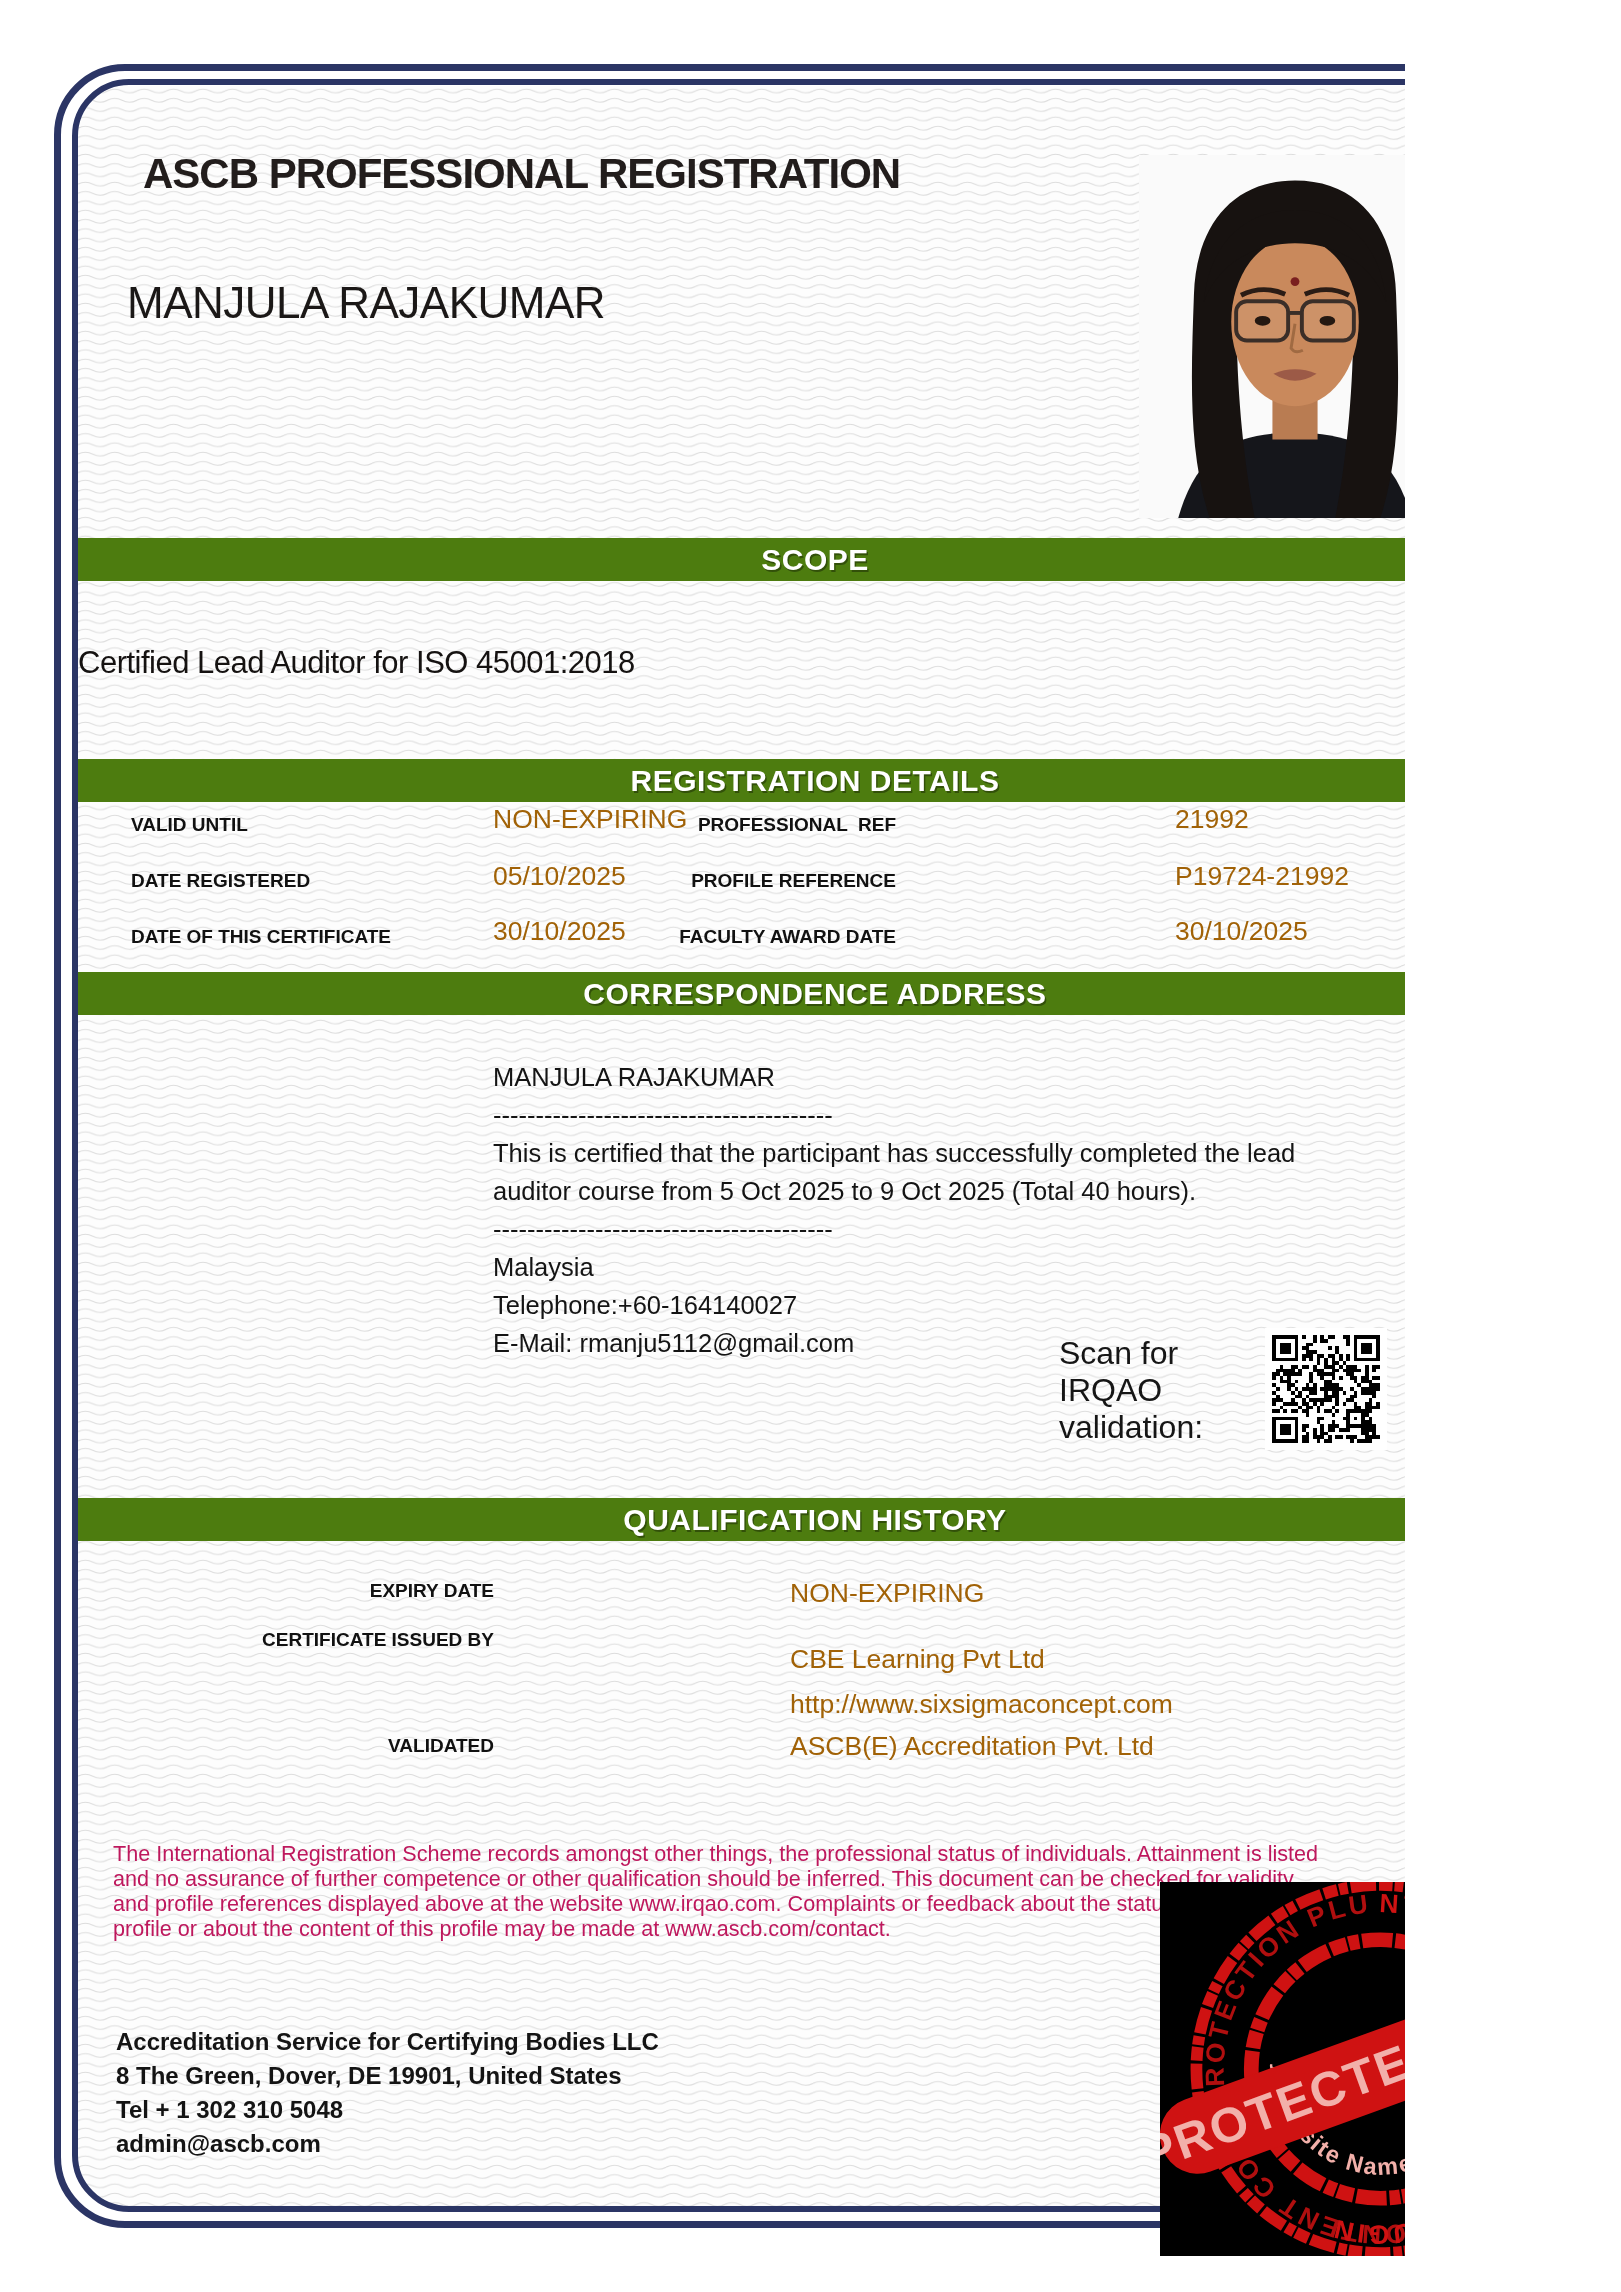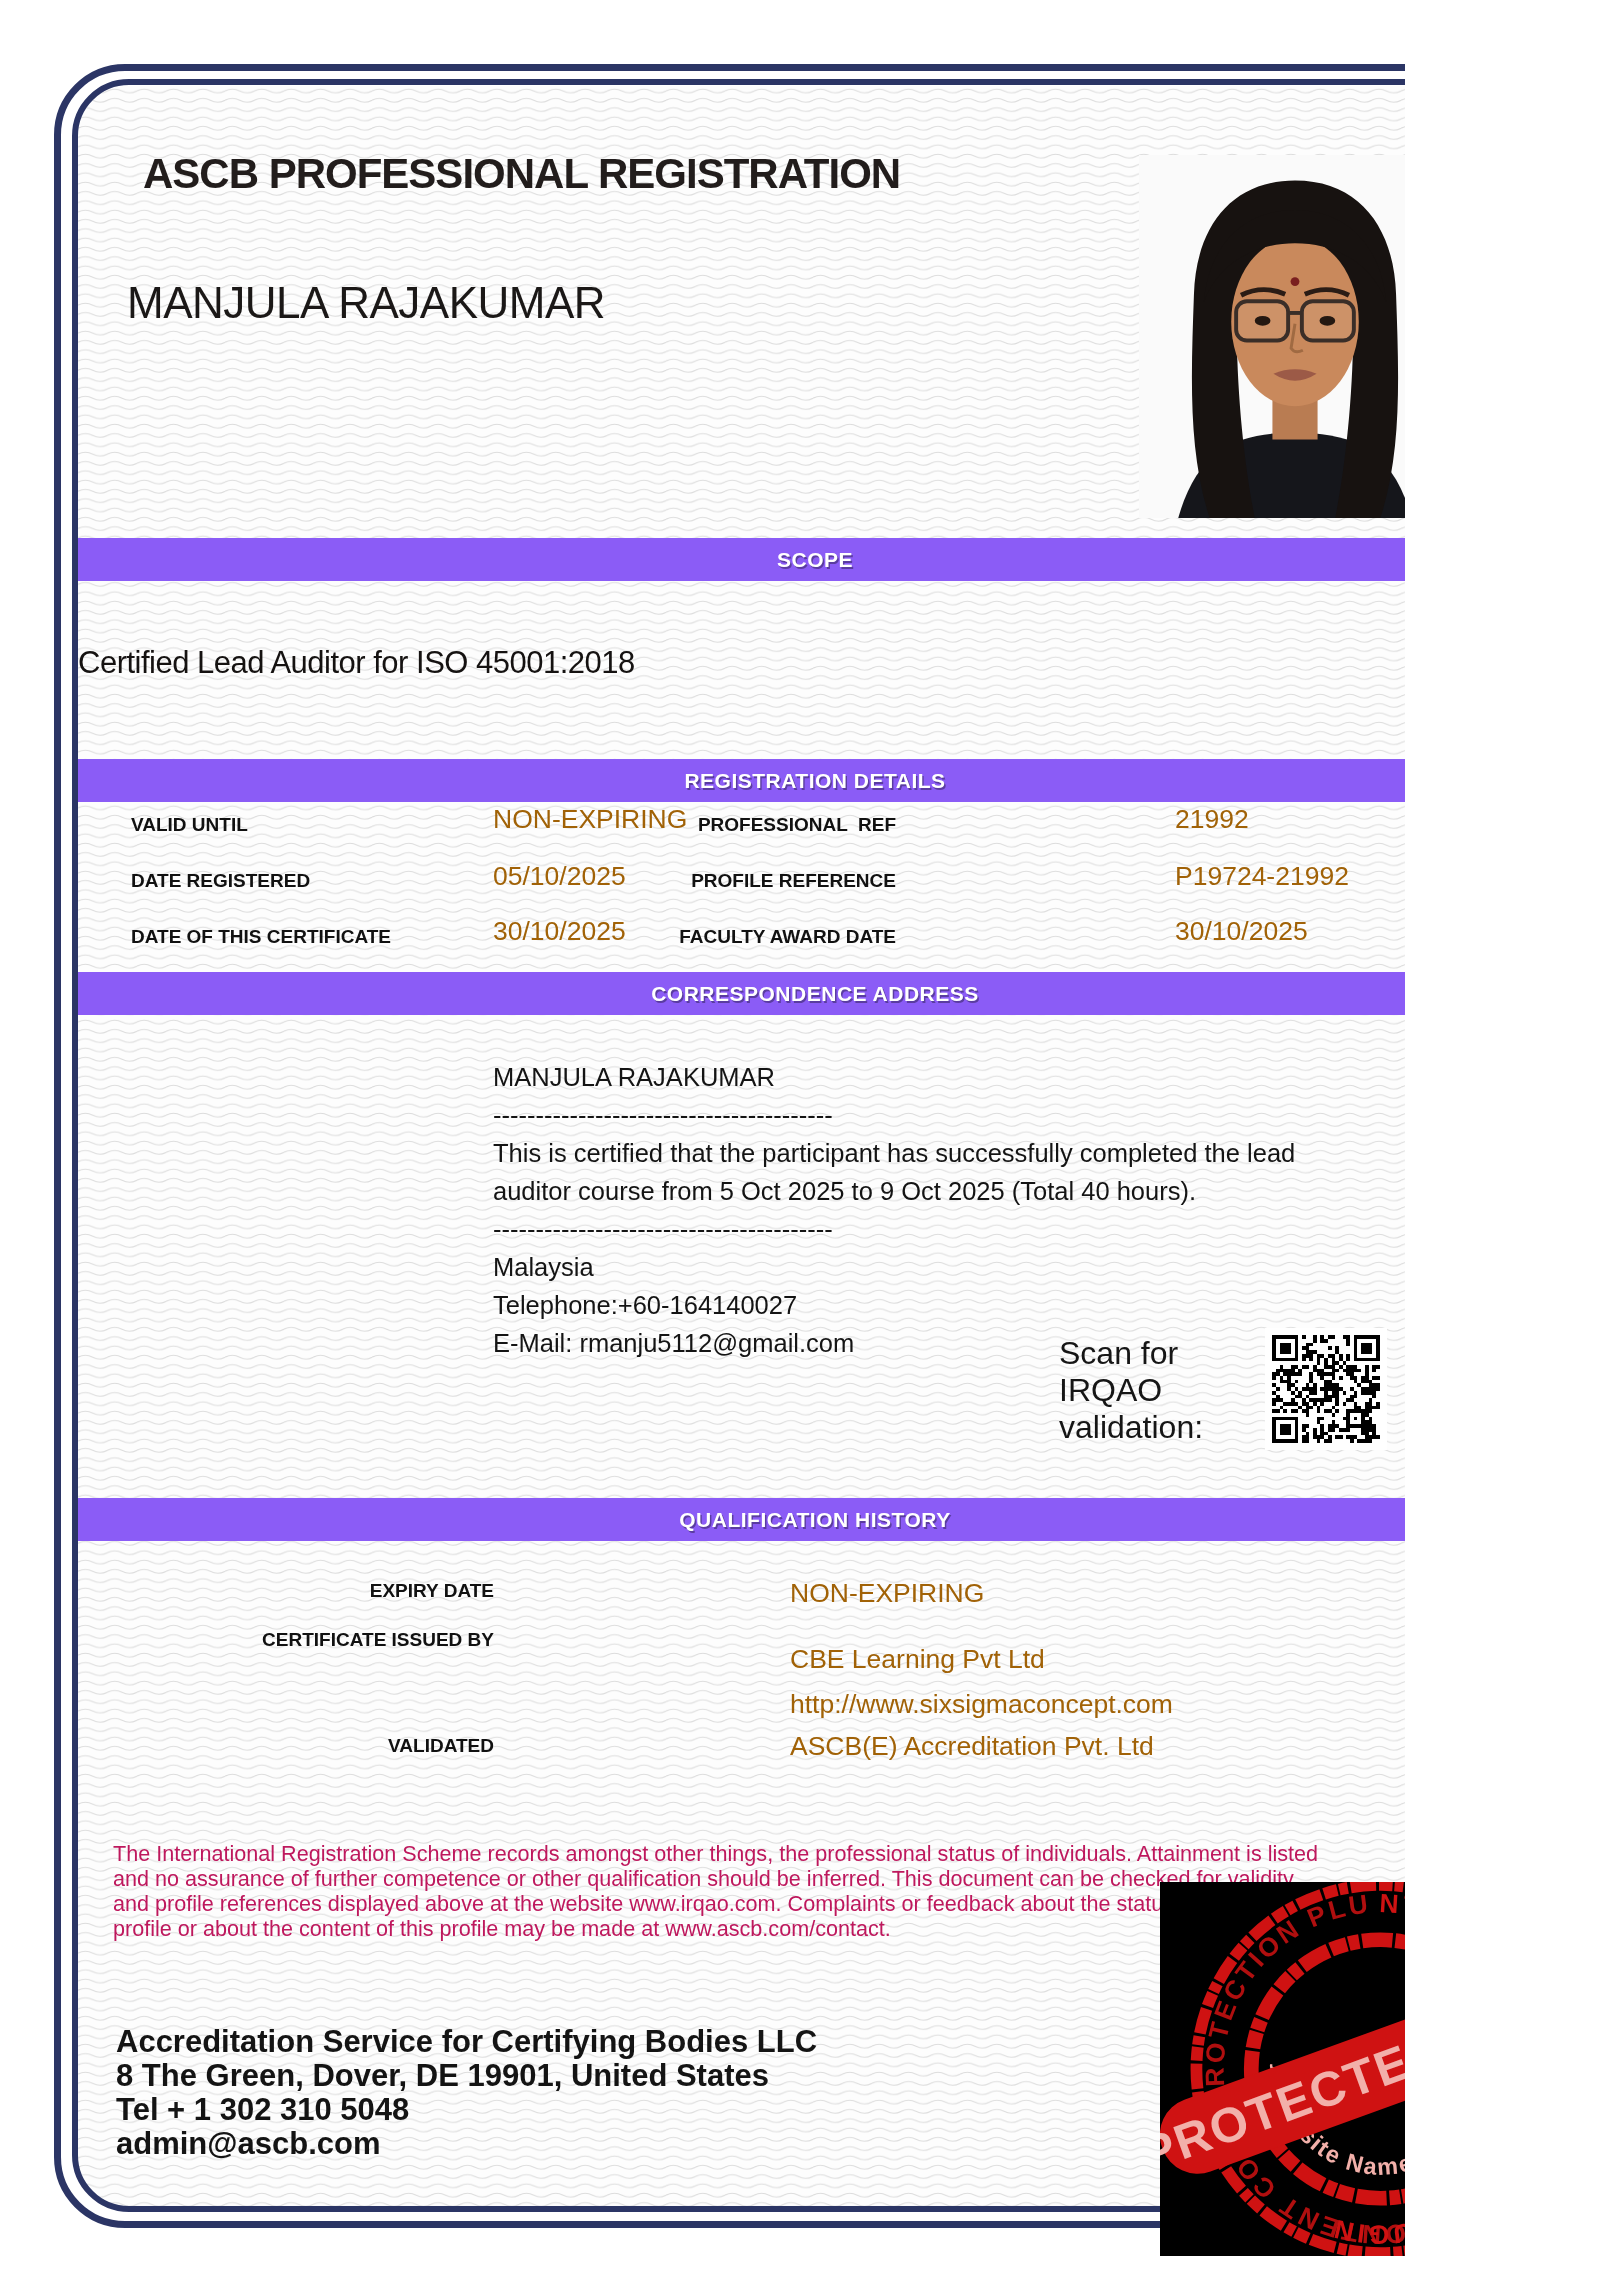--- a/index.html
+++ b/index.html
@@ -8,42 +8,42 @@
   .abs{position:absolute;}
   
   #frame-outer{left:54px;top:64px;width:1507px;height:2150px;border:7.8px solid #2b3565;border-radius:71px;}
   #frame-inner{left:72px;top:79px;width:1474px;height:2121px;border:6.9px solid #2b3565;border-radius:57px;}
   #texture{left:78px;top:86px;width:1474px;height:2121px;border-radius:49px;overflow:hidden;}
   
   #title{left:143px;top:150px;font-size:42px;font-weight:bold;letter-spacing:-1px;color:#221d1c;}
   #name{left:127px;top:278px;font-size:44px;letter-spacing:-0.5px;color:#1b1817;}
   #photo{left:1139px;top:155px;width:312px;height:363px;}
   
-  .band{left:78px;width:1474px;height:43px;background:#8b5cf6;color:#ffffff;
-        font-size:21px;font-weight:bold;text-align:center;line-height:43px;
+  .band{left:78px;width:1474px;height:43px;background:#4d7c0f;color:#ffffff;
+        font-size:30px;font-weight:bold;text-align:center;line-height:43px;
         text-shadow:1.5px 1.5px 0 rgba(0,0,0,.35);letter-spacing:0.5px;}
   #band-scope{top:538px;}
   #band-reg{top:759px;}
   #band-corr{top:972px;}
   #band-qual{top:1498px;}
   #scope-value{left:78px;top:645px;width:1445px;text-align:left;font-size:31px;letter-spacing:-0.5px;color:#151211;}
   
   .lab{font-size:19px;font-weight:bold;color:#111;white-space:pre;}
   .val{font-size:26.5px;color:#a16207;white-space:pre;}
   .r-right{text-align:right;}
   
   #corr-block{left:493px;top:1058px;font-size:25.5px;color:#141414;}
   #corr-block .cline{height:38px;line-height:38px;white-space:pre;}
   
   #scan-note{left:1059px;top:1335px;font-size:32px;line-height:37px;color:#161616;}
   #qr-box{left:1265px;top:1328px;width:122px;height:122px;background:#fff;}
   
   #disclaimer{left:113px;top:1841px;width:1413px;font-size:21.6px;line-height:25px;color:#be185d;}
   
-  #footer{left:116px;top:2025px;font-size:31px;font-weight:bold;line-height:34px;color:#141414;}
+  #footer{left:116px;top:2025px;font-size:24px;font-weight:bold;line-height:34px;color:#141414;}
   
   #stamp{left:1160px;top:1882px;width:441px;height:374px;background:#000;z-index:60;}
 </style>
 </head>
 <body>
 
 <div id="canvas">
 
   <div id="texture" class="abs">
     <svg width="100%" height="100%" xmlns="http://www.w3.org/2000/svg" viewBox="0 0 1504 2164">

